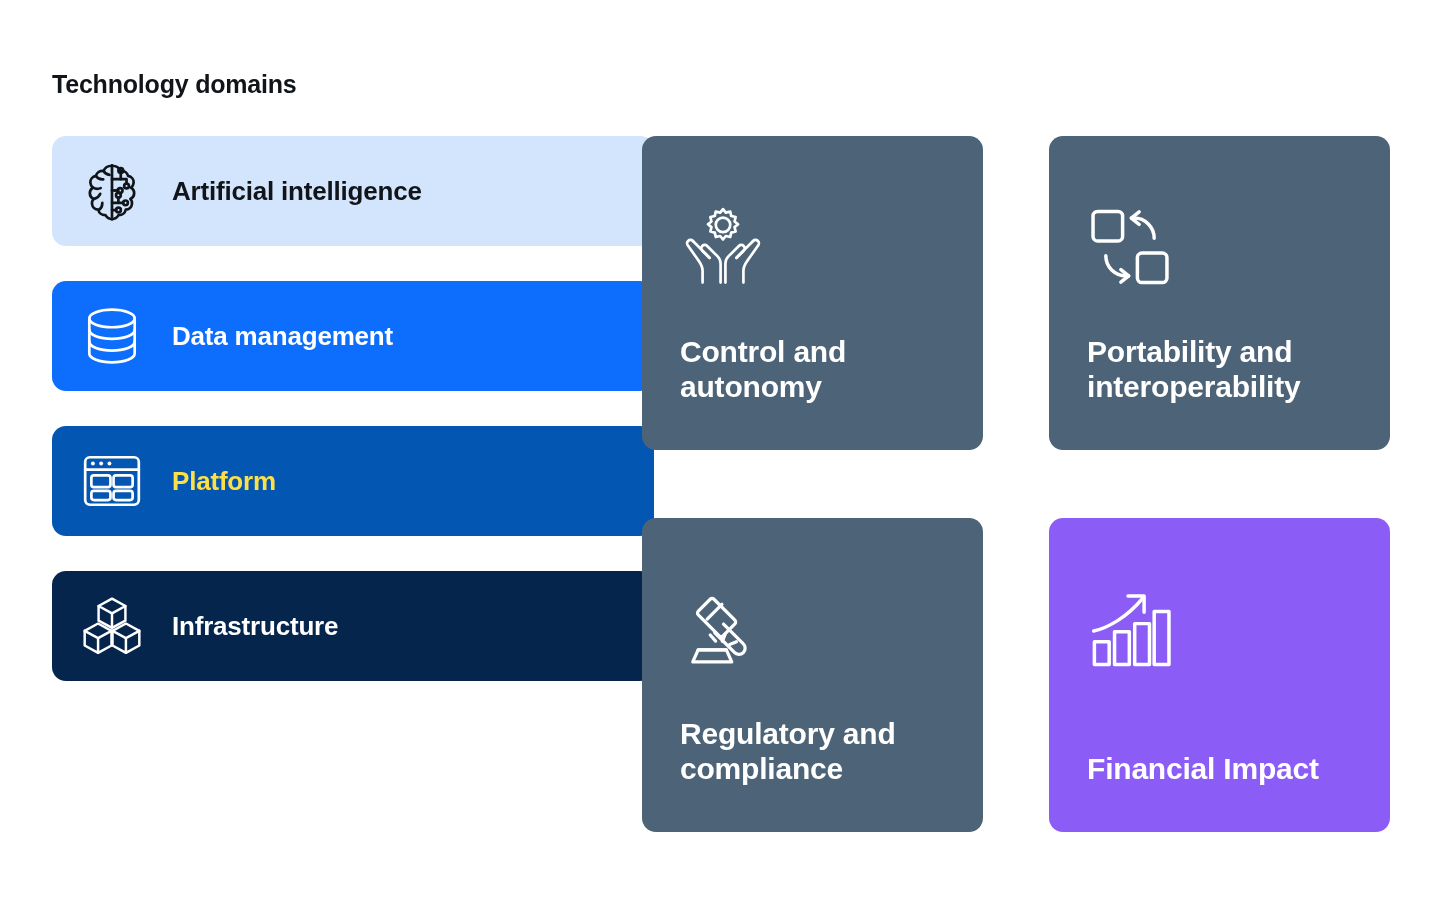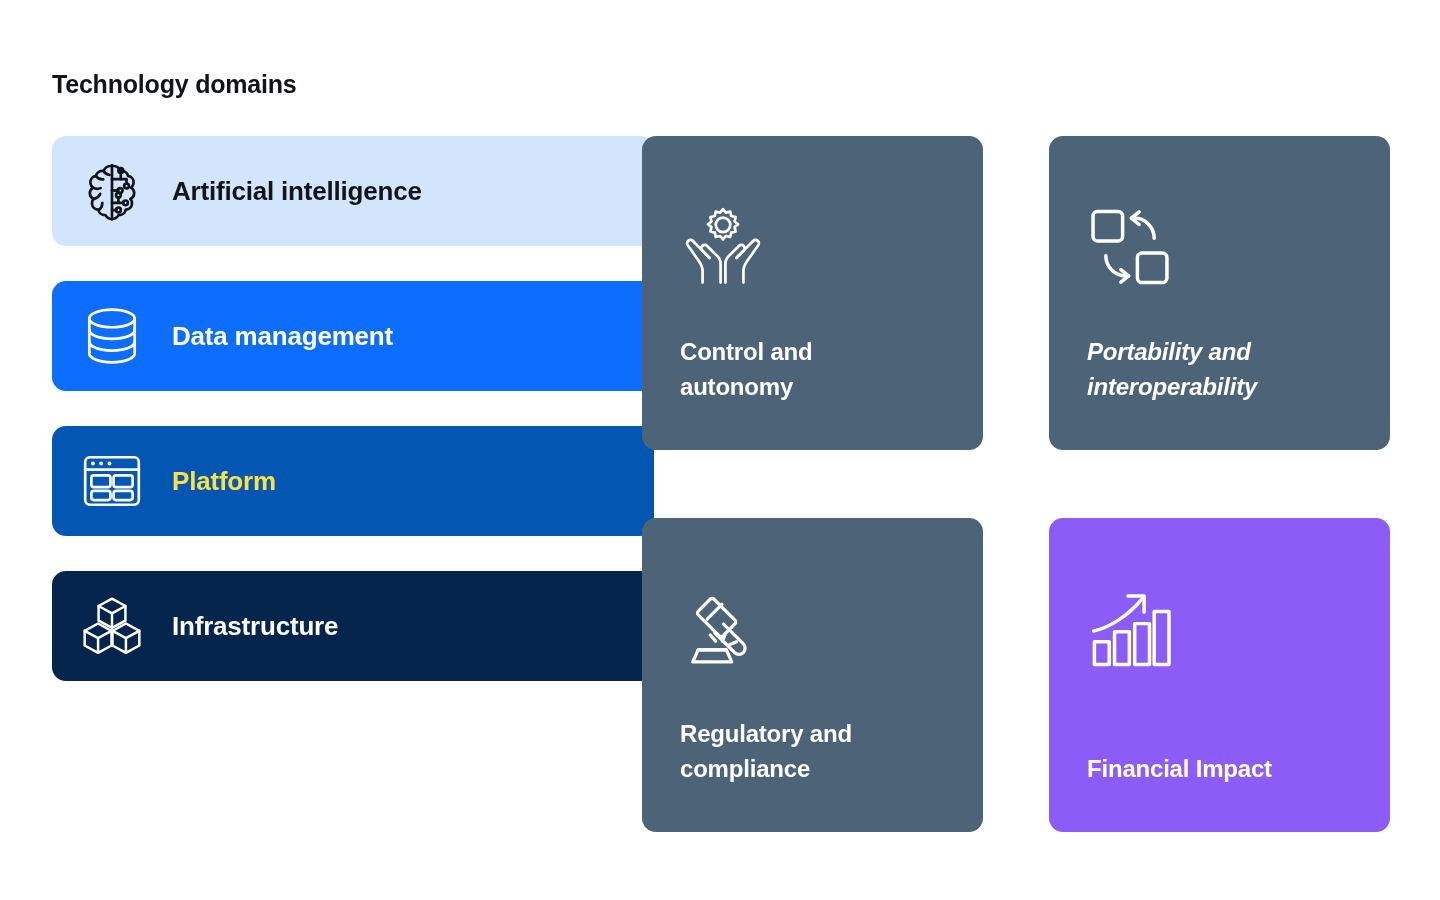--- a/index.html
+++ b/index.html
@@ -96,21 +96,21 @@
     width: 90px;
     height: 90px;
     display: flex;
     align-items: flex-start;
     justify-content: flex-start;
   }
   .criteria-icon svg { width: 86px; height: 86px; display: block; }
 
   .criteria-label {
     margin-top: auto;
-    font-size: 24px;
+    font-size: 30px;
     font-weight: bold;
     line-height: 35px;
     color: #ffffff;
     letter-spacing: -0.2px;
     white-space: pre-line;
   }
 </style>
 </head>
 <body>
 
@@ -222,21 +222,21 @@
 
           <path d="M33.8 58.5V44.3c0-2 .8-3.9 2.2-5.3l7.8-7.8c1-1 2.6-1 3.6 0 1 1 1 2.6 0 3.6l-5.4 5.4"></path>
           <path d="M54.4 27.5c1-1 2.6-1 3.6 0 1 1 1 2.6 0 3.6l-6.6 9.3c-2.2 3.1-4.2 5.3-4.2 9v9.1"></path>
           <path d="M54.4 27.5 42 39.9"></path>
         </svg>
       </span>
       <span class="criteria-label">Control and
 autonomy</span>
     </div>
 
-    <div class="criteria-card" style="background: rgb(77, 99, 119); font-style: italic;">
+    <div class="criteria-card" style="background: rgb(77, 99, 119);">
       <span class="criteria-icon">
         <svg viewBox="0 0 64 64" fill="none" stroke="#ffffff" stroke-width="2.6" stroke-linecap="round" stroke-linejoin="round">
           <rect x="4.5" y="5.5" width="22" height="22" rx="3.4"></rect>
           <rect x="37.5" y="36.5" width="22" height="22" rx="3.4"></rect>
 
           <path d="M50 25.5c0-8.3-6.7-15-15-15h-2"></path>
           <path d="M38.8 5.8 33 10.5l5.8 4.7"></path>
 
           <path d="M14 38.5c0 8.3 6.7 15 15 15h2"></path>
           <path d="M25.2 58.2 31 53.5l-5.8-4.7"></path>

